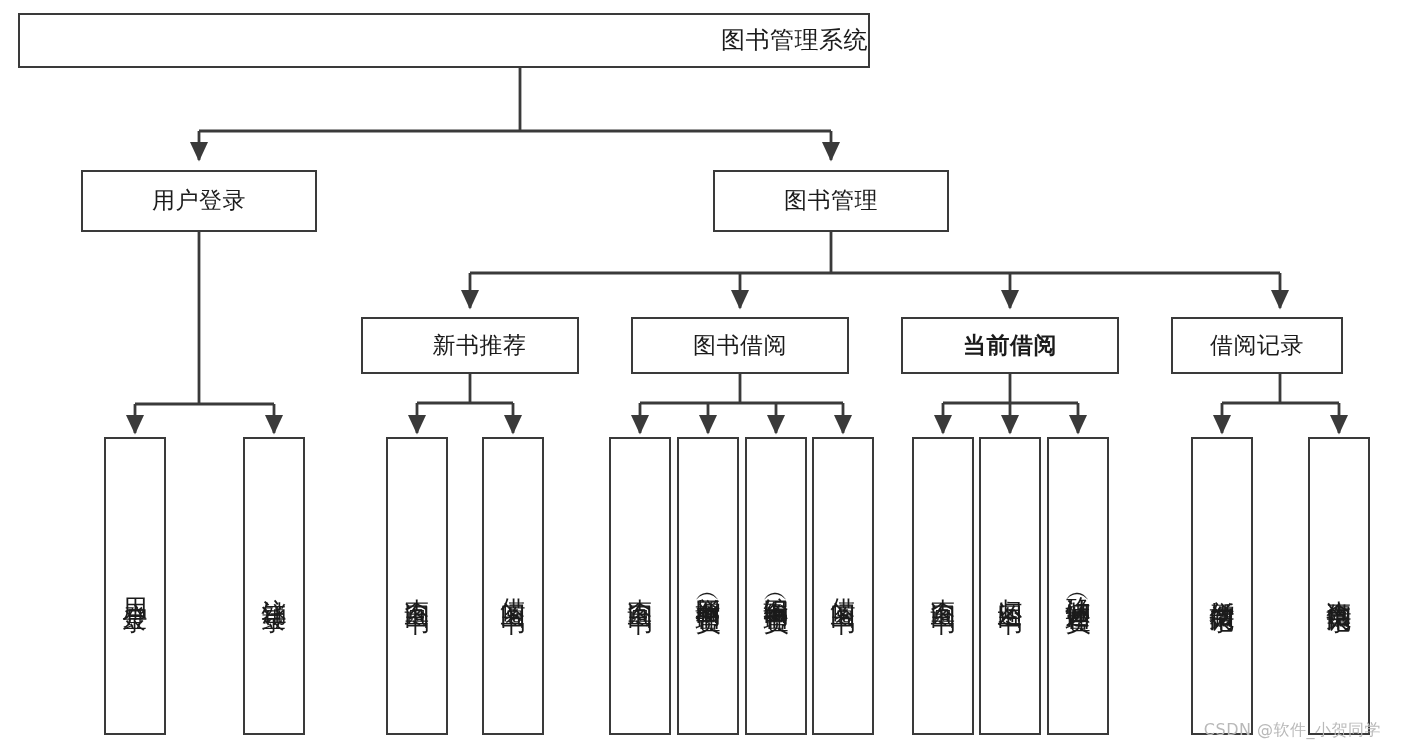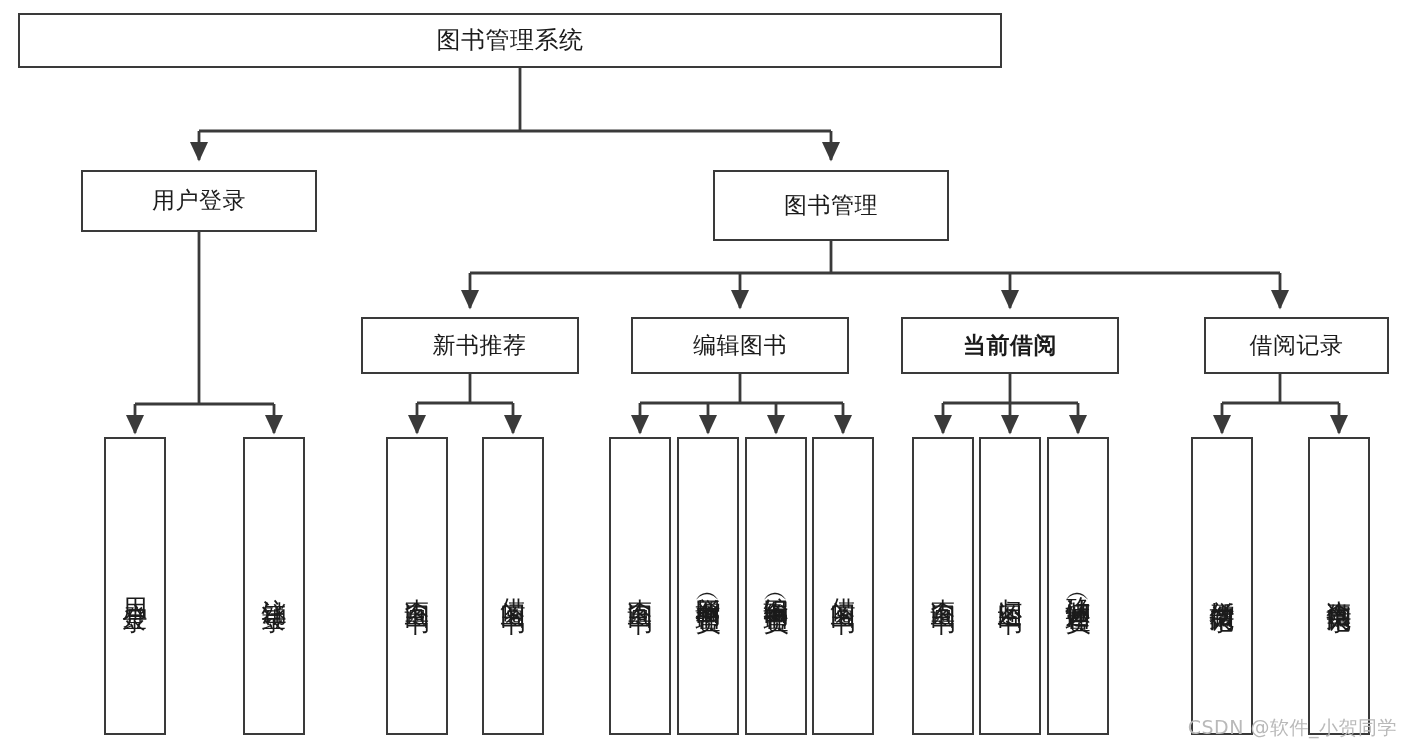--- a/index.html
+++ b/index.html
@@ -64,23 +64,23 @@
     letter-spacing: 4px;
     white-space: nowrap;
     max-height: 286px;
   }
   .node.vert.tall .label {
     max-height: 292px;
     letter-spacing: 2px;
   }
   #watermark {
     position: absolute;
-    right: 8px;
+    right: 24px;
     bottom: 6px;
-    font-size: 19px;
+    font-size: 16px;
     color: #b9b9b9;
     white-space: nowrap;
     letter-spacing: 0.5px;
     font-family: "DejaVu Sans", "Liberation Sans", sans-serif;
   }
 </style>
 </head>
 <body>
 
 <div id="canvas">
@@ -128,45 +128,45 @@
       <path d="M 1010 403 L 1010 433" marker-end="url(#arrow)"></path>
       <path d="M 1078 403 L 1078 433" marker-end="url(#arrow)"></path>
 
       <path d="M 1280 374 L 1280 403"></path>
       <path d="M 1222 403 L 1339 403"></path>
       <path d="M 1222 403 L 1222 433" marker-end="url(#arrow)"></path>
       <path d="M 1339 403 L 1339 433" marker-end="url(#arrow)"></path>
     </g>
   </svg>
 
-  <div class="node horiz root" style="left:18px; top:13px; width:984px; height:55px;">
+  <div class="node horiz root" style="left:18px; top:13px; width:852px; height:55px;justify-content:flex-end;">
     <span class="label">图书管理系统</span>
   </div>
 
   <div class="node horiz" style="left:81px; top:170px; width:236px; height:62px;">
     <span class="label">用户登录</span>
   </div>
 
-  <div class="node horiz" style="left:713px; top:170px; width:236px; height:71px;">
+  <div class="node horiz" style="left:713px; top:170px; width:236px; height:62px;">
     <span class="label">图书管理</span>
   </div>
 
   <div class="node horiz" style="left:361px; top:317px; width:218px; height:57px;padding-left:19px;">
     <span class="label">新书推荐</span>
   </div>
 
   <div class="node horiz" style="left:631px; top:317px; width:218px; height:57px;">
-    <span class="label">编辑图书</span>
+    <span class="label">图书借阅</span>
   </div>
 
   <div class="node horiz" style="left:901px; top:317px; width:218px; height:57px;font-weight:bold;">
     <span class="label">当前借阅</span>
   </div>
 
-  <div class="node horiz" style="left:1204px; top:317px; width:185px; height:57px;">
+  <div class="node horiz" style="left:1171px; top:317px; width:172px; height:57px;">
     <span class="label">借阅记录</span>
   </div>
 
   <div class="node vert" style="left:104px; top:437px; width:62px; height:298px;">
     <span class="label">用户登录</span>
   </div>
 
   <div class="node vert" style="left:243px; top:437px; width:62px; height:298px;">
     <span class="label">注销登录</span>
   </div>

